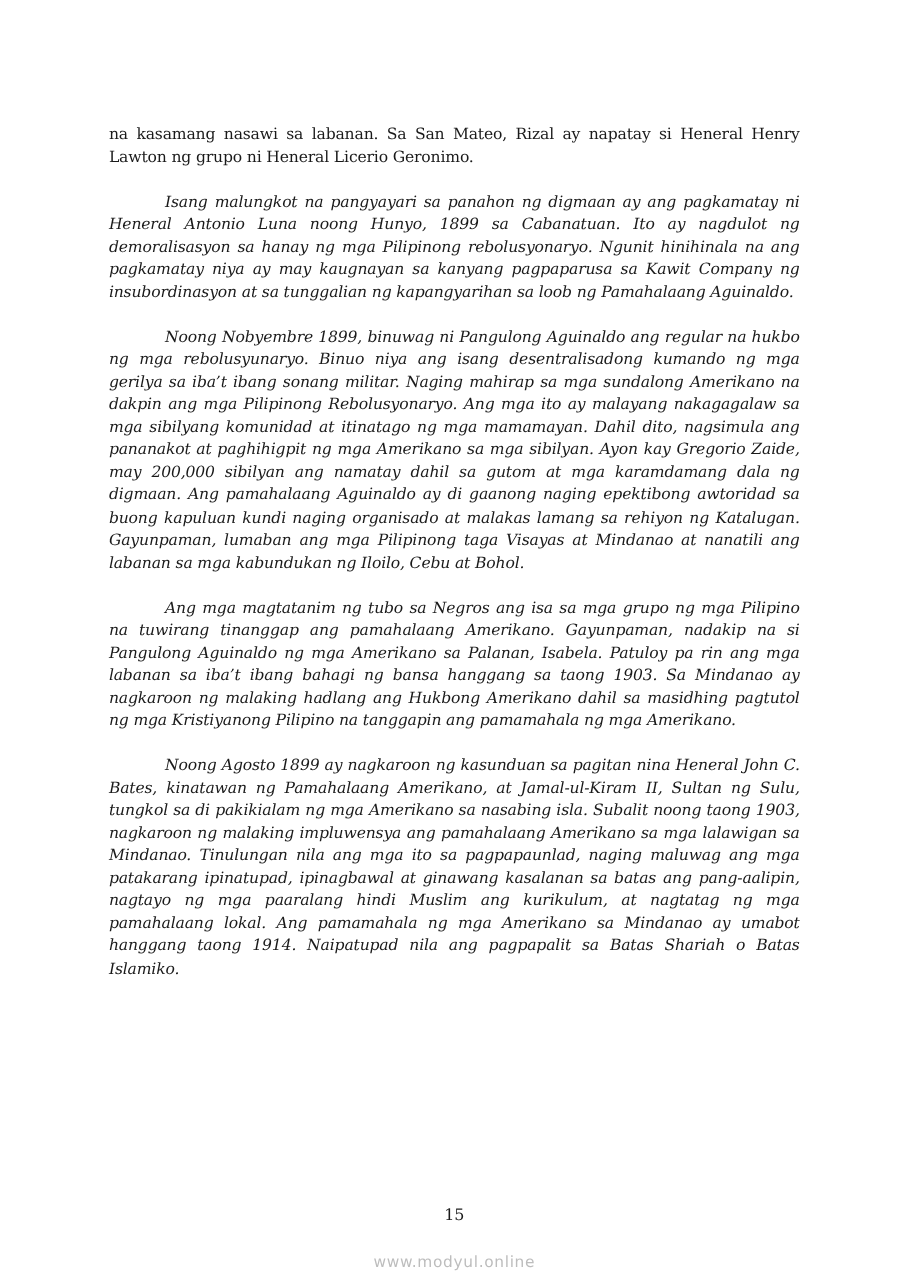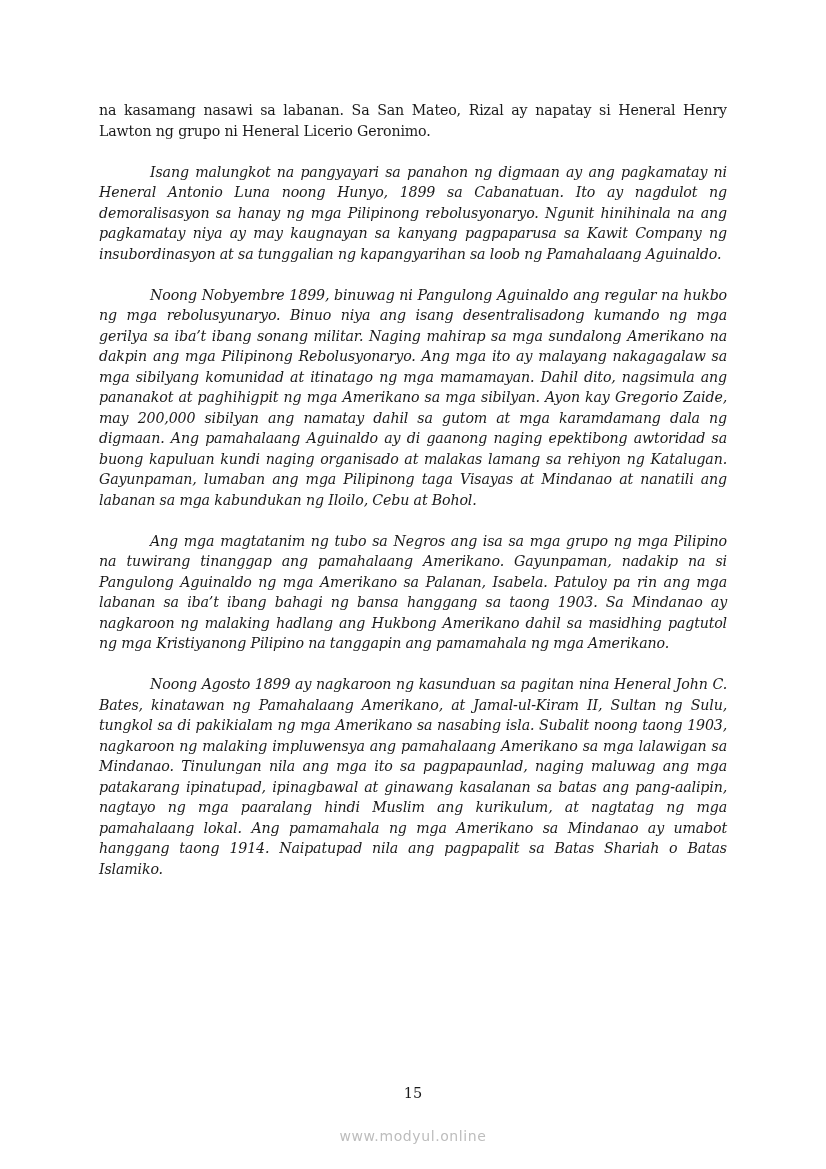--- a/index.html
+++ b/index.html
@@ -8,21 +8,21 @@
       background: #ffffff;
     }
     body {
       width: 826px;
       height: 1169px;
       position: relative;
       overflow: hidden;
     }
     .page {
       position: absolute;
-      left: 0; top: 4px;
+      left: 0; top: 16px;
       width: 826px;
       height: 1006px;
       background: #ffffff;
     }
     .text-block {
       position: absolute;
       left: 99px;
       top: 96px;
       width: 628px;
       font-family: "DejaVu Serif", "Liberation Serif", serif;

